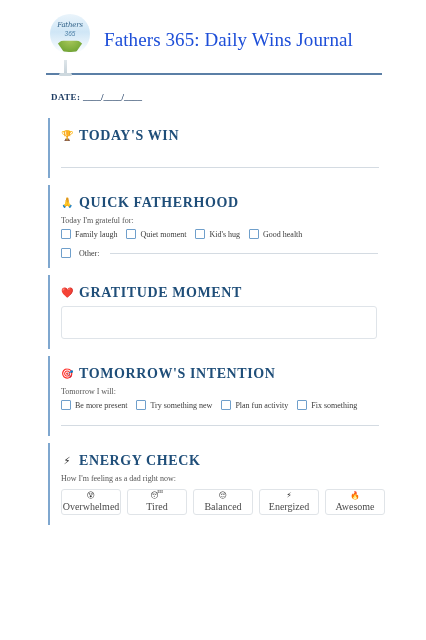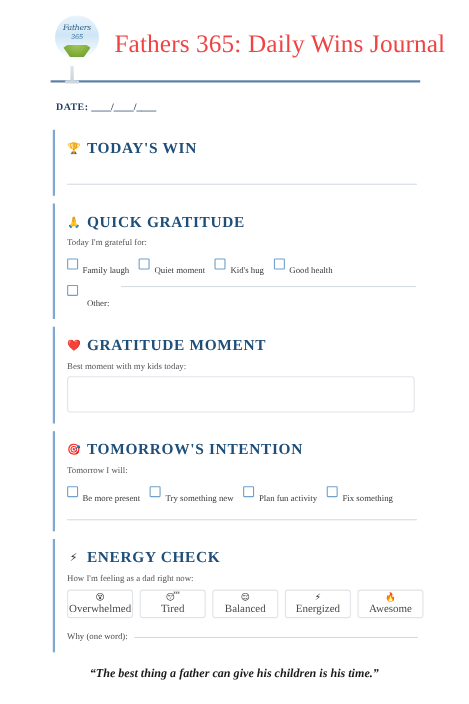--- a/index.html
+++ b/index.html
@@ -93,22 +93,22 @@
     position: absolute;
     left: 13px;
     bottom: -10px;
     width: 13px;
     height: 3px;
     background: #cdd8de;
     border-radius: 2px;
   }
   .doc-title {
     font-family: "Liberation Serif", serif;
-    font-size: 23px;
-    color: #ef4444;
+    font-size: 19px;
+    color: #1d4ed8;
     letter-spacing: 0.1px;
     white-space: nowrap;
   }
 
   .header-rule {
     margin: 7px 0 0 18px;
     height: 2px;
     background: #5b7fa6;
     width: 336px;
   }
@@ -190,24 +190,24 @@
     border: 1px solid #6f9fcb;
     border-radius: 1px;
     background: #ffffff;
     flex: 0 0 auto;
   }
   .cb-label {
     font-family: "Liberation Serif", serif;
     font-size: 8px;
     color: #3a3a3a;
     white-space: nowrap;
-    margin-top: 12px;
   }
   .other-row {
     display: flex;
+    align-items: center;
     gap: 5px;
     margin-top: 9px;
   }
   .other-row .cb-label { margin-left: 3px; }
   .other-line {
     border-bottom: 1px solid #d4dbe2;
     height: 1px;
     flex: 1 1 auto;
     margin-left: 6px;
     margin-right: 20px;
@@ -313,21 +313,21 @@
     <div class="sec-head">
       <span class="sec-emoji">🏆</span>
       <span class="sec-title">TODAY'S WIN</span>
     </div>
     <div class="write-line win-line"></div>
   </div>
 
   <div class="section s-grat">
     <div class="sec-head">
       <span class="sec-emoji">🙏</span>
-      <span class="sec-title">QUICK GRATITUDE</span>
+      <span class="sec-title">QUICK FATHERHOOD</span>
     </div>
     <div class="sec-sub">Today I'm grateful for:</div>
     <div class="check-row">
       <label class="check-item">
         <span class="cbox"></span>
         <span class="cb-label">Family laugh</span>
       </label>
       <label class="check-item">
         <span class="cbox"></span>
         <span class="cb-label">Quiet moment</span>
@@ -346,21 +346,20 @@
       <span class="cb-label">Other:</span>
       <span class="other-line"></span>
     </div>
   </div>
 
   <div class="section s-moment">
     <div class="sec-head">
       <span class="sec-emoji">❤️</span>
       <span class="sec-title">GRATITUDE MOMENT</span>
     </div>
-    <div class="sec-sub">Best moment with my kids today:</div>
     <div class="text-box"></div>
   </div>
 
   <div class="section s-intent">
     <div class="sec-head">
       <span class="sec-emoji">🎯</span>
       <span class="sec-title">TOMORROW'S INTENTION</span>
     </div>
     <div class="sec-sub">Tomorrow I will:</div>
     <div class="check-row">
@@ -405,21 +404,16 @@
       </div>
       <div class="mood-card">
         <span class="mood-emoji">⚡</span>
         <span class="mood-label">Energized</span>
       </div>
       <div class="mood-card">
         <span class="mood-emoji">🔥</span>
         <span class="mood-label">Awesome</span>
       </div>
     </div>
-    <div class="why-row">
-      <span class="why-label">Why (one word):</span>
-      <span class="why-line"></span>
-    </div>
-  </div>
-
-  <div class="quote">“The best thing a father can give his children is his time.”</div>
+  </div>
+
 
 </div>
 
 </body></html>

